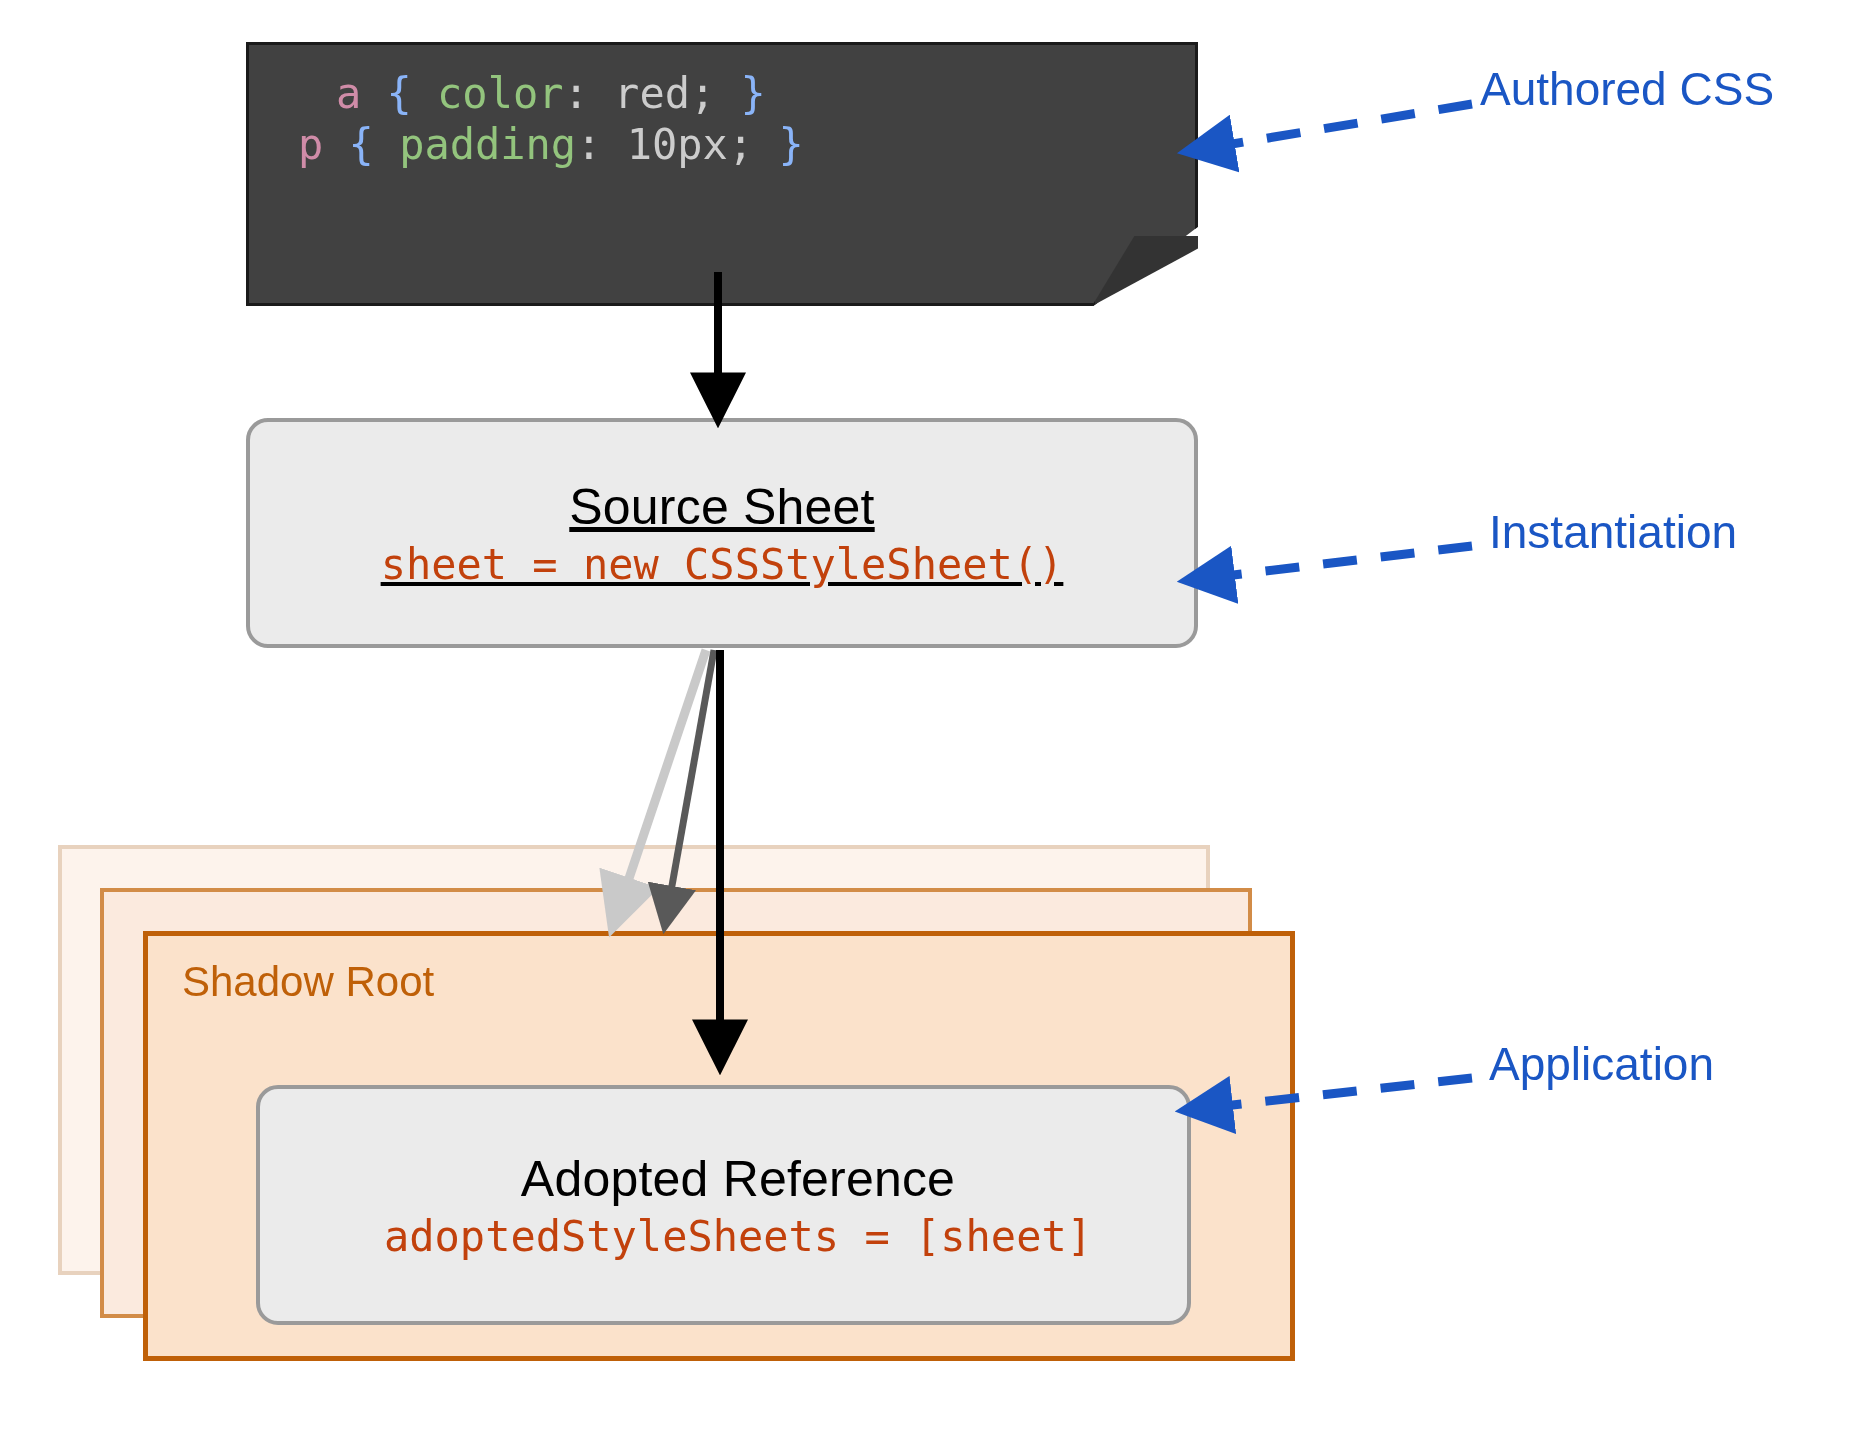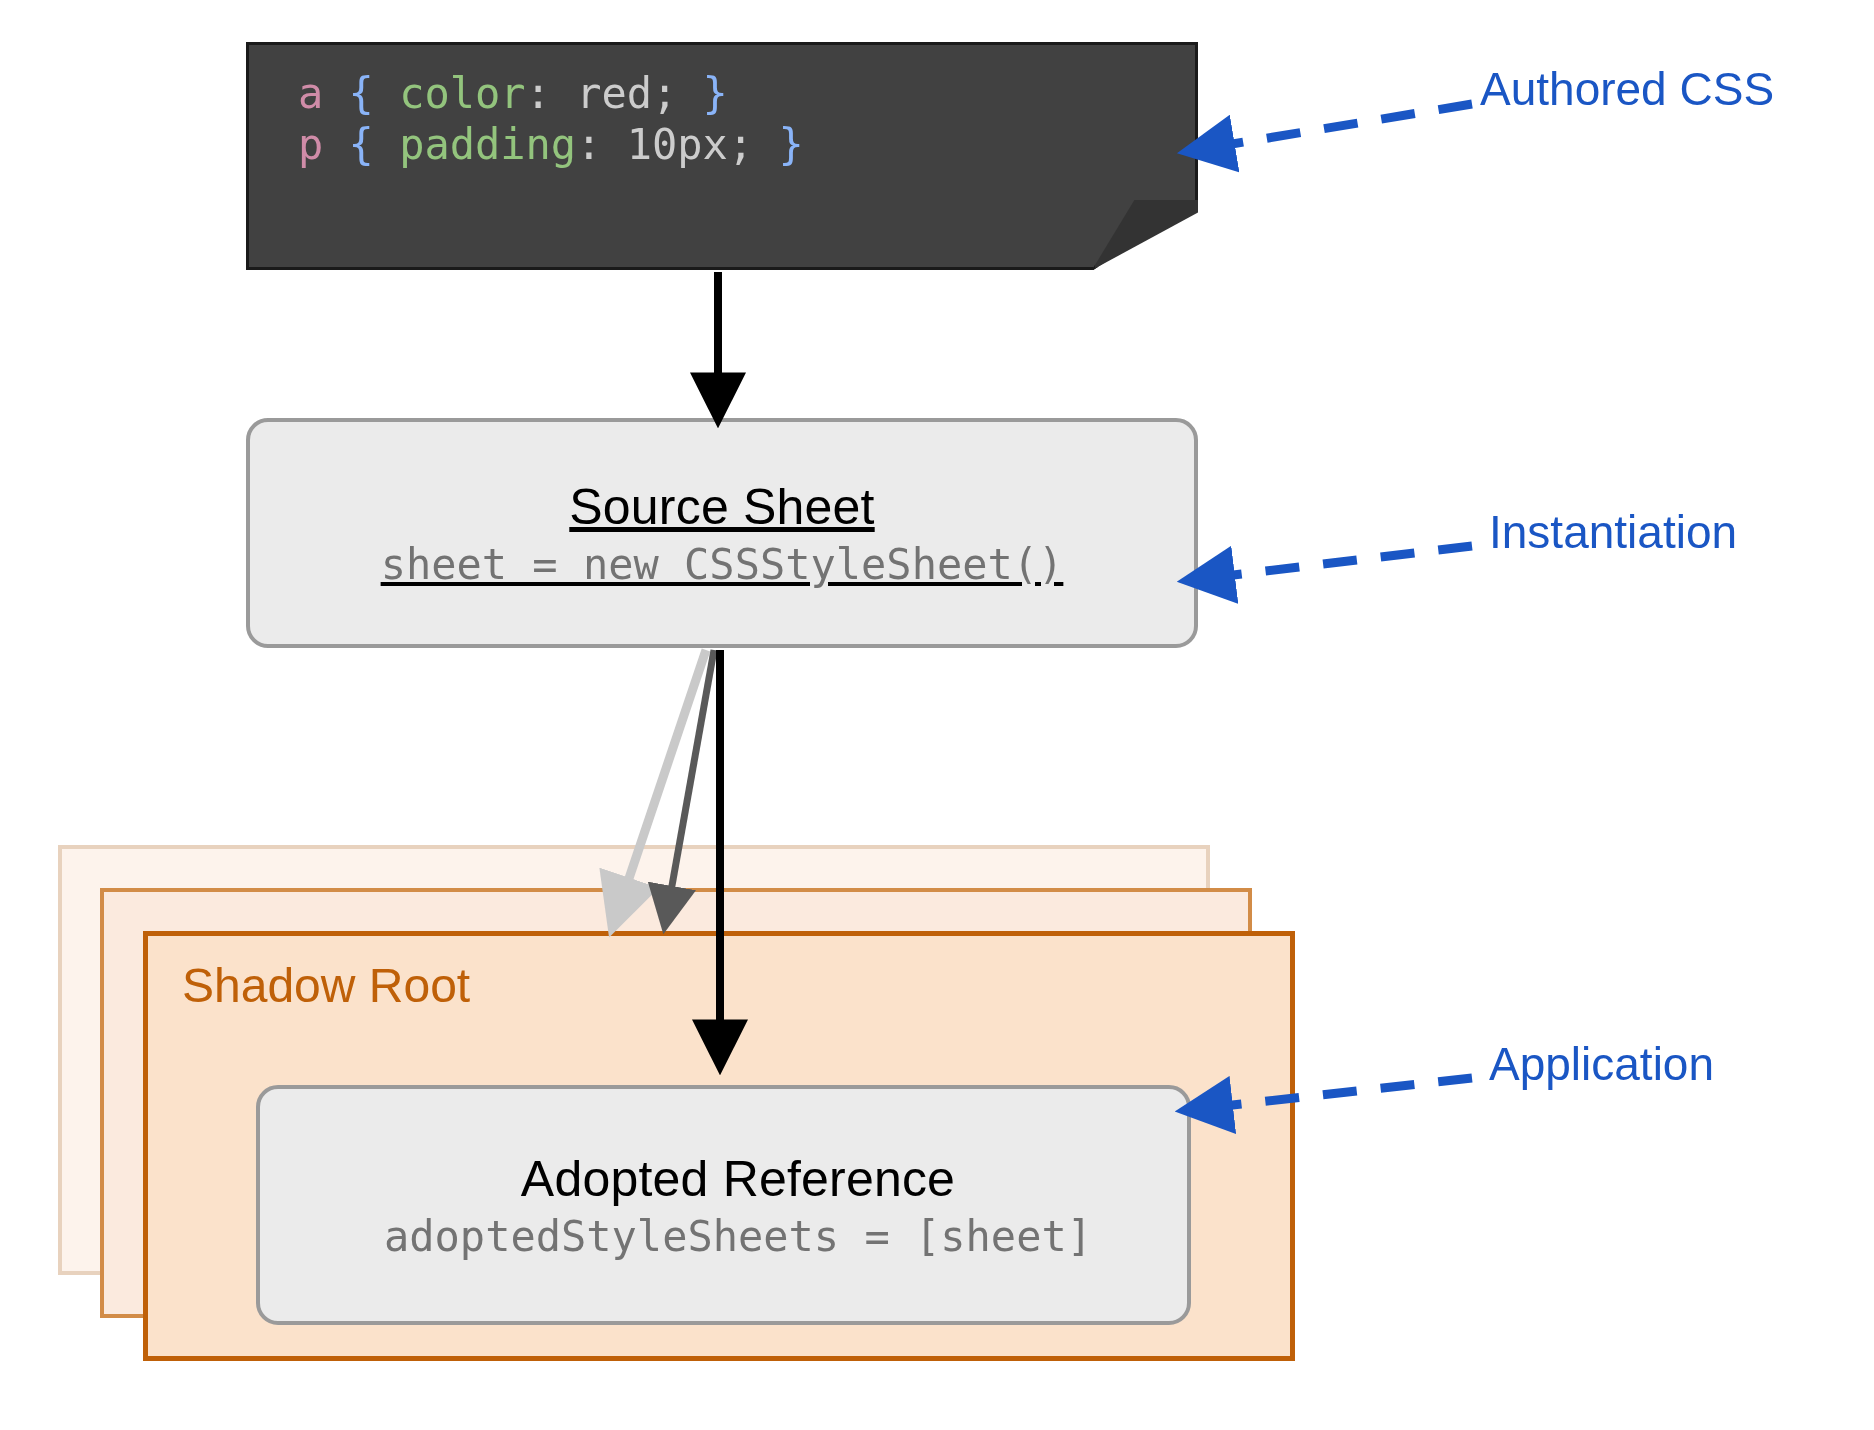--- a/index.html
+++ b/index.html
@@ -17,21 +17,22 @@
     background: #ffffff;
     overflow: hidden;
   }
 
   
   .code-block {
     position: absolute;
     left: 246px;
     top: 42px;
     width: 952px;
-    height: 228px;
+    height: 264px;
+    text-align: center;
   }
   .code-shape {
     position: absolute;
     inset: 0;
     background: #414141;
     border: 3px solid #1a1a1a;
     box-sizing: border-box;
     clip-path: polygon(0 0, 100% 0, 100% 70%, 89% 100%, 0 100%);
   }
   .code-fold {
@@ -72,21 +73,21 @@
     justify-content: center;
   }
   .box-title {
     color: #000000;
     font-size: 50px;
     font-family: "Liberation Sans", sans-serif;
     letter-spacing: .2px;
     margin-bottom: 4px;
   }
   .box-code {
-    color: #737373;
+    color: #c2410c;
     font-family: "DejaVu Sans Mono", monospace;
     font-size: 42px;
     white-space: pre;
   }
   #source-sheet-box {
     left: 246px;
     top: 418px;
     width: 952px;
     height: 230px;
     text-decoration: underline;
@@ -126,21 +127,21 @@
     width: 1152px;
     height: 430px;
     background: #fbe2cb;
     border: 5px solid #bf6008;
   }
   #shadow-root-label {
     position: absolute;
     left: 182px;
     top: 958px;
     color: #bf6008;
-    font-size: 48px;
+    font-size: 42px;
     font-family: "Liberation Sans", sans-serif;
   }
 
   
   #arrows {
     position: absolute;
     left: 0;
     top: 0;
     width: 1874px;
     height: 1430px;

